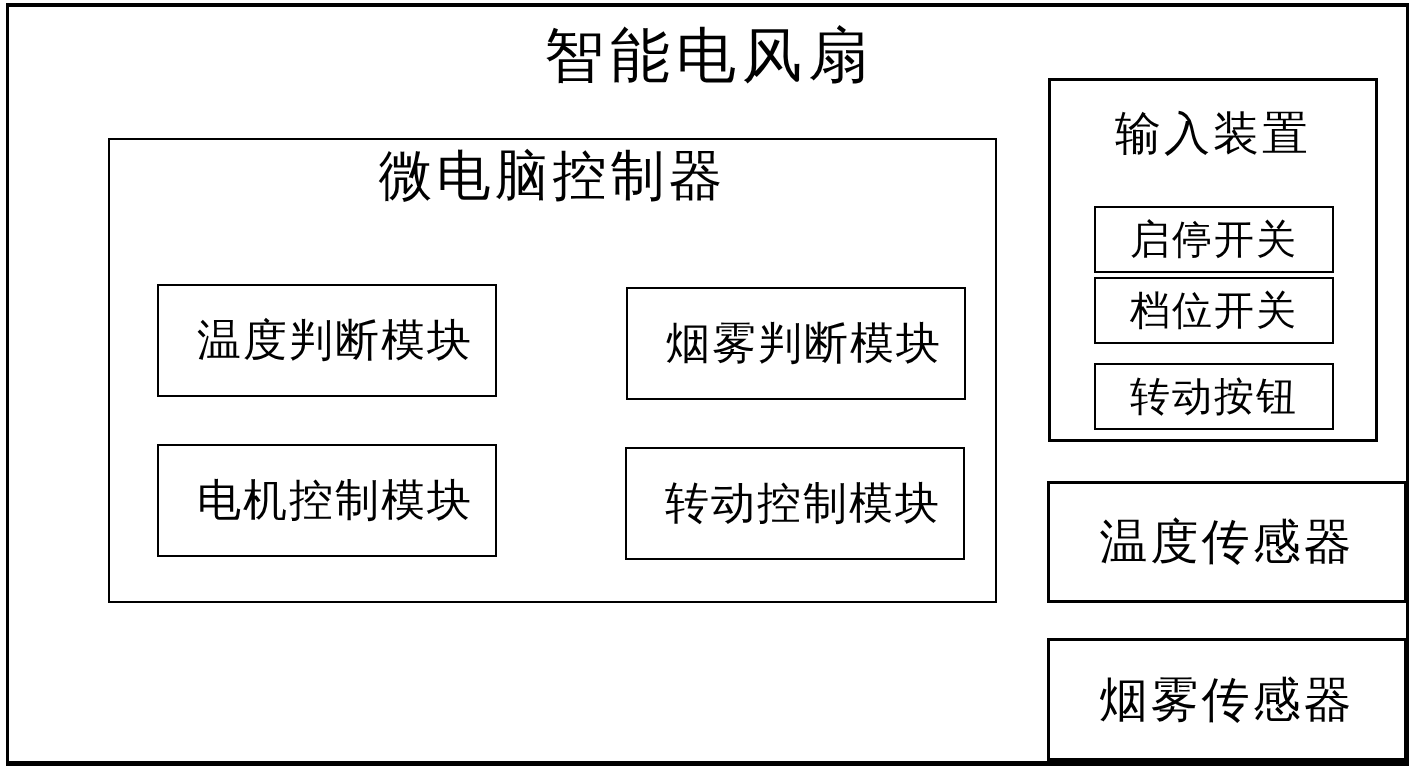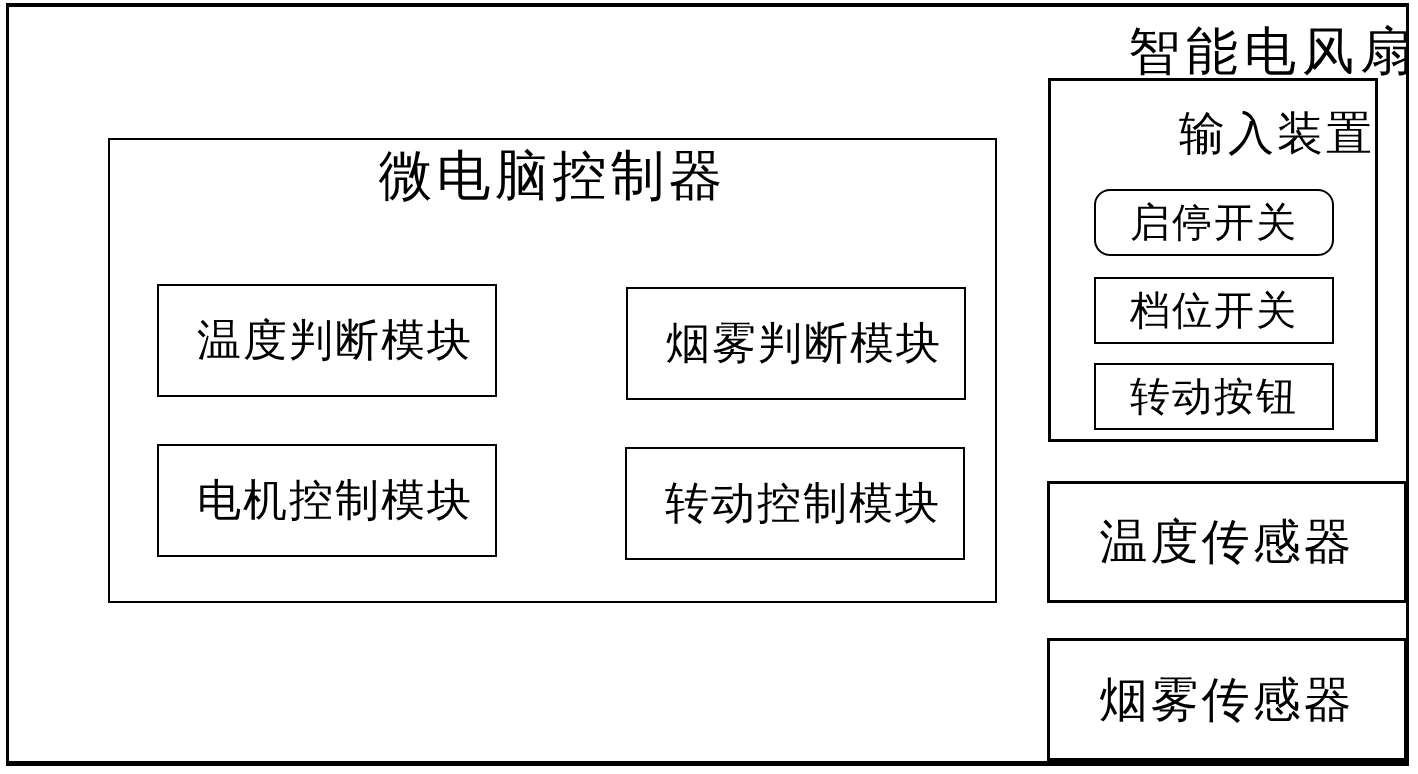--- a/index.html
+++ b/index.html
@@ -25,22 +25,22 @@
     border-style: solid;
     border-color: #000000;
     border-width: 4px 3px 5px 3px;
     box-sizing: border-box;
   }
   .diagram-title {
     position: absolute;
     left: 0;
     top: 22px;
     width: 100%;
-    text-align: right;
-    font-size: 52px;
+    text-align: center;
+    font-size: 60px;
     line-height: 1.15;
     letter-spacing: 6px;
     white-space: nowrap;
   }
   .controller-box {
     position: absolute;
     left: 108px;
     top: 138px;
     width: 889px;
     height: 465px;
@@ -85,40 +85,40 @@
     width: 330px;
     height: 364px;
     border: 3px solid #000000;
     box-sizing: border-box;
   }
   .input-label {
     position: absolute;
     left: 0;
     top: 22px;
     width: 100%;
-    text-align: right;
+    text-align: center;
     font-size: 46px;
     letter-spacing: 3px;
     white-space: nowrap;
   }
   .input-item-box {
     position: absolute;
     left: 43px;
     width: 240px;
     height: 67px;
     border: 2px solid #000000;
     box-sizing: border-box;
     display: flex;
     align-items: center;
     justify-content: center;
     font-size: 40px;
     letter-spacing: 2px;
     white-space: nowrap;
   }
-  .input-item-box.pos-i0 { top: 108px; border-radius: 16px; }
+  .input-item-box.pos-i0 { top: 125px; }
   .input-item-box.pos-i1 { top: 196px; }
   .input-item-box.pos-i2 { top: 282px; }
 
   .sensor-box {
     position: absolute;
     left: 1047px;
     width: 360px;
     border: 3px solid #000000;
     box-sizing: border-box;
     display: flex;

